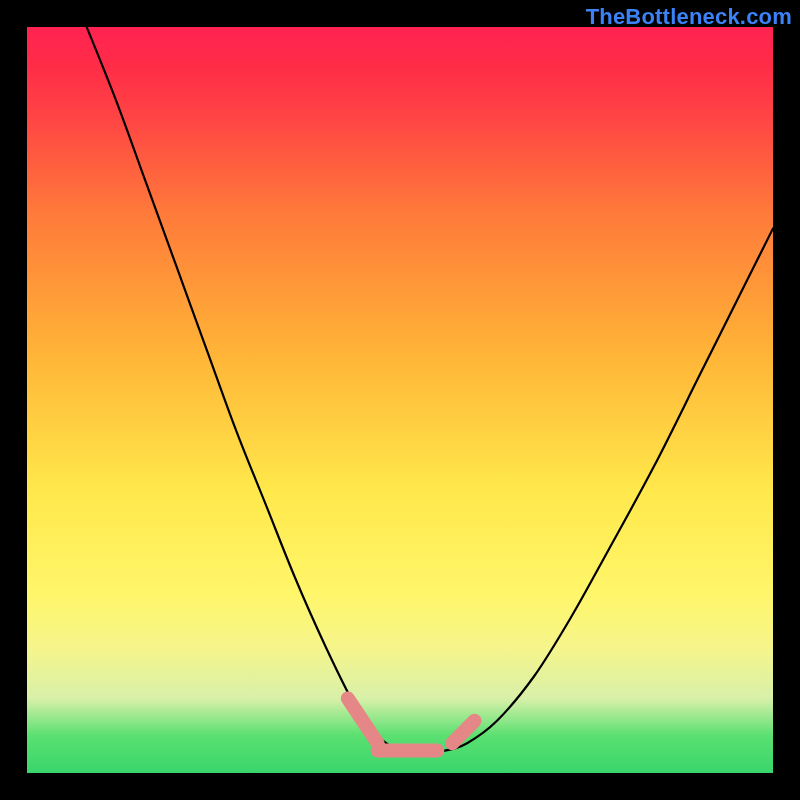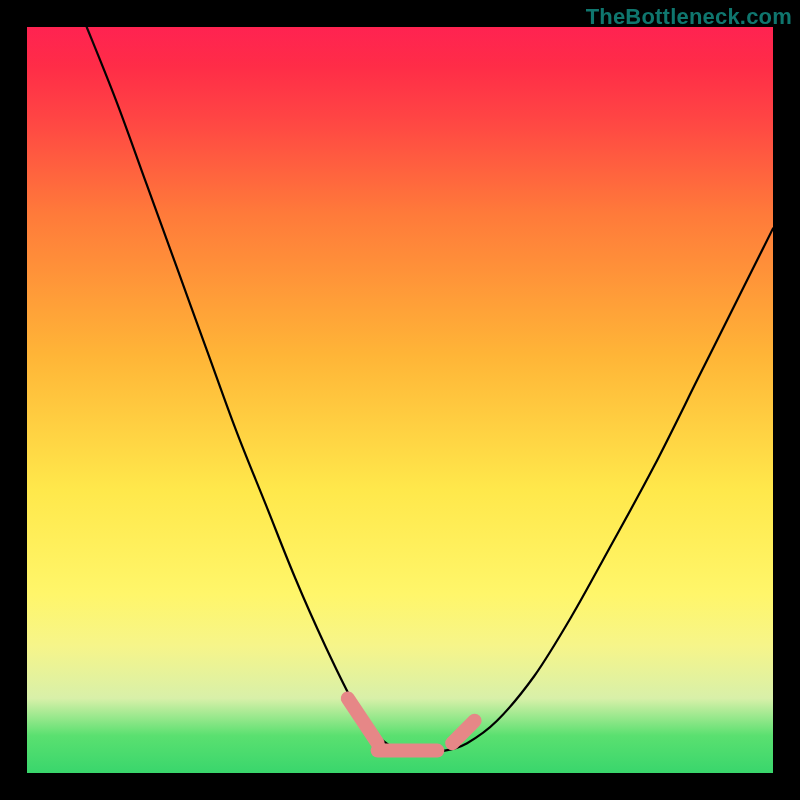--- a/index.html
+++ b/index.html
@@ -26,21 +26,21 @@
     overflow: hidden;
   }
 
   .watermark {
     position: absolute;
     top: 4px;
     right: 8px;
     font-family: Arial, Helvetica, sans-serif;
     font-size: 22px;
     font-weight: 600;
-    color: #0f766e;
+    color: #3b82f6;
     letter-spacing: 0.2px;
     z-index: 5;
   }
 
   svg.plot {
     position: absolute;
     inset: 0;
     width: 100%;
     height: 100%;
     z-index: 3;

